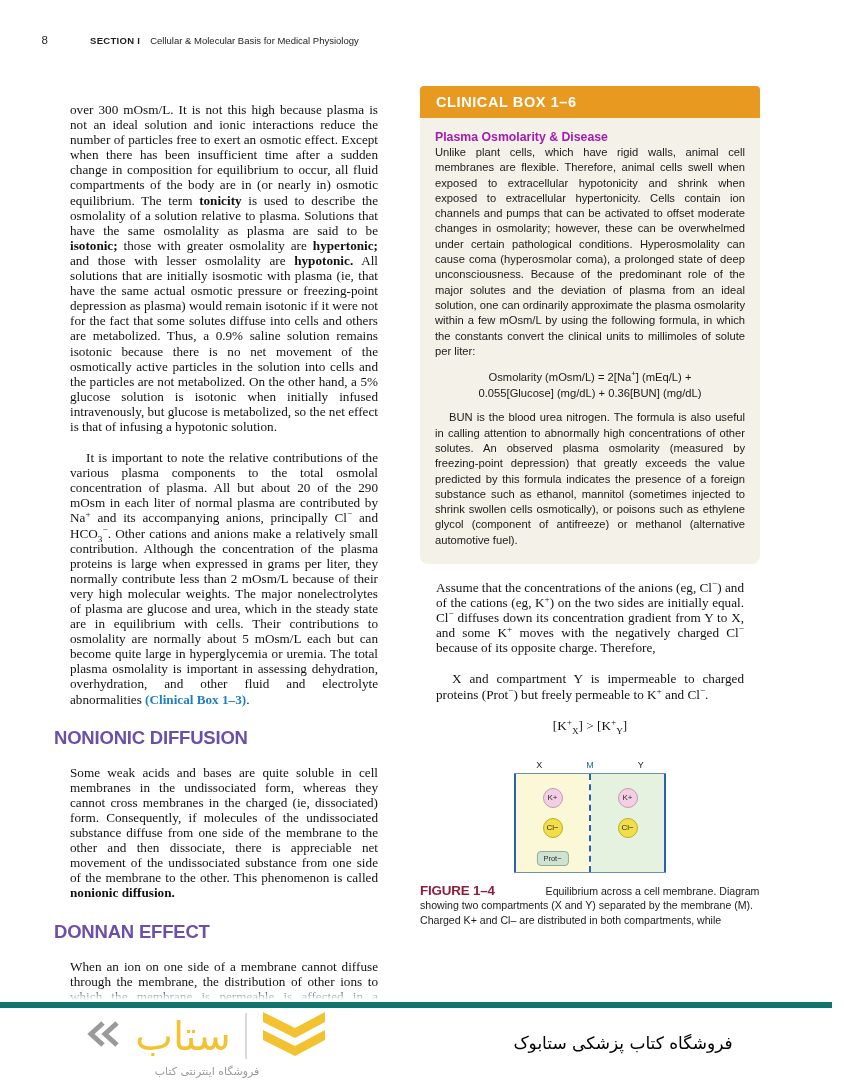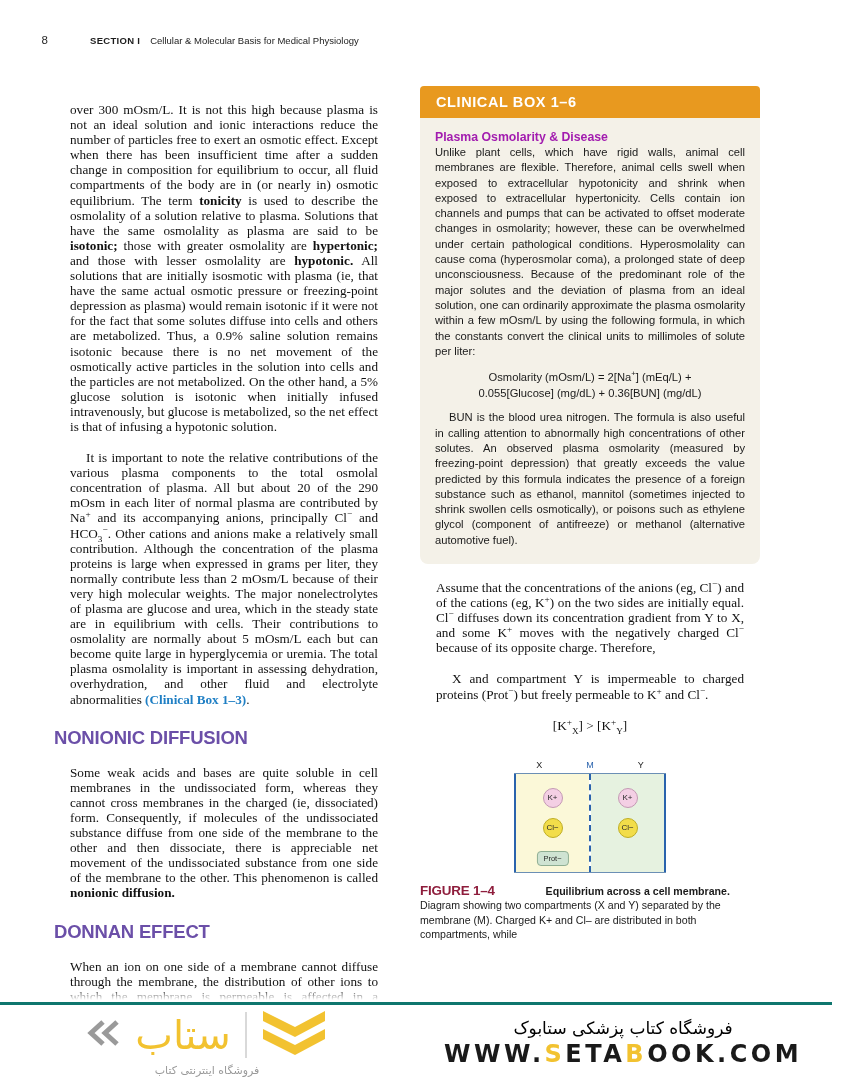--- a/index.html
+++ b/index.html
@@ -209,32 +209,32 @@
     line-height: 14.6px;
     color: #1a1a1a;
     text-align: left;
   }
   .figcap .fignum {
     font-weight: bold;
     font-size: 13.4px;
     color: #8e1d3c;
     letter-spacing: -.2px;
   }
-  .figcap .figtitle { font-weight: bold; padding-left: 48px; }
+  .figcap .figtitle { font-weight: normal; padding-left: 48px; }
 
   
   .watermark {
     position: absolute;
     left: 0; bottom: 0;
     width: 832px;
     height: 78px;
     background: #ffffff;
     display: flex;
     align-items: center;
-    border-top: 3px solid #0f766e;
+    border-top: 6px solid #0f766e;
   }
   .wm-left {
     width: 420px;
     display: flex;
     flex-direction: column;
     align-items: center;
     justify-content: center;
   }
   .wm-logo-row {
     display: flex;
@@ -383,17 +383,16 @@
           <svg width="66" height="48" viewBox="0 0 66 48">
             <polygon points="2,2 34,18 64,2 64,12 34,28 2,12" fill="#f2c230"></polygon>
             <polygon points="2,20 34,36 64,20 64,30 34,46 2,30" fill="#f2c230"></polygon>
           </svg>
         </span>
       </div>
       <div class="wm-sub">فروشگاه اینترنتی کتاب</div>
     </div>
     <div class="wm-right">
       <div class="wm-fa">فروشگاه کتاب پزشکی ستابوک</div>
-      <div class="wm-url"><span>WWW.</span><span class="hi">S</span><span>ETA</span><span class="hi">B</span><span>OOK.COM</span></div>
     </div>
   </div>
 
 </div>
 
 </body></html>

